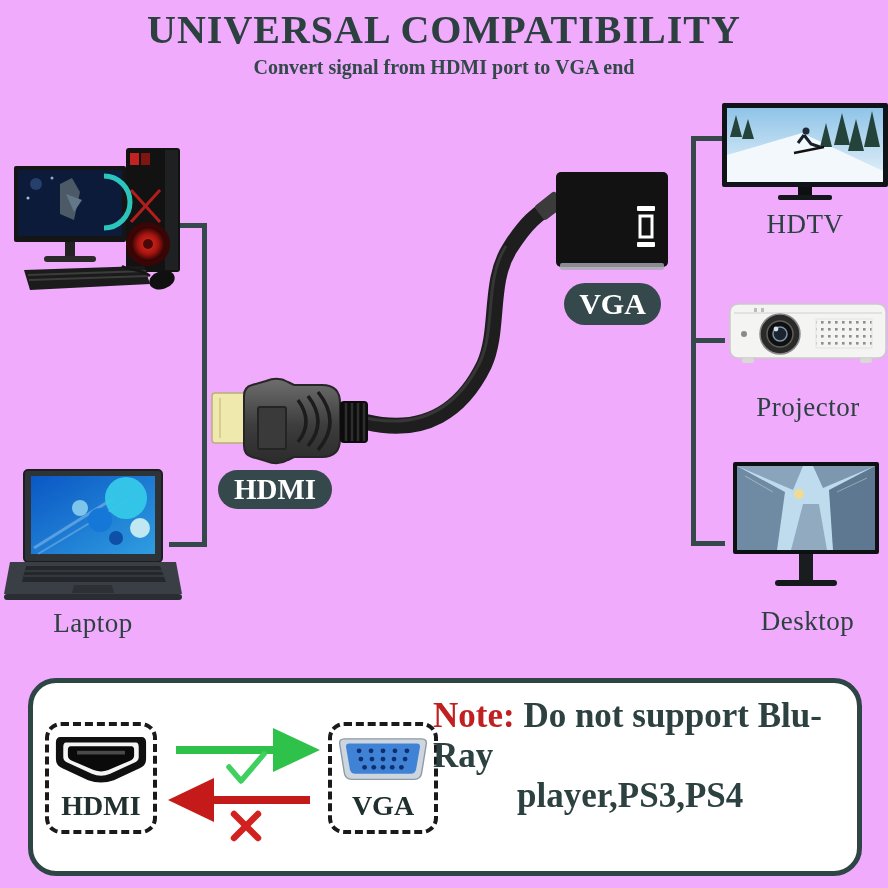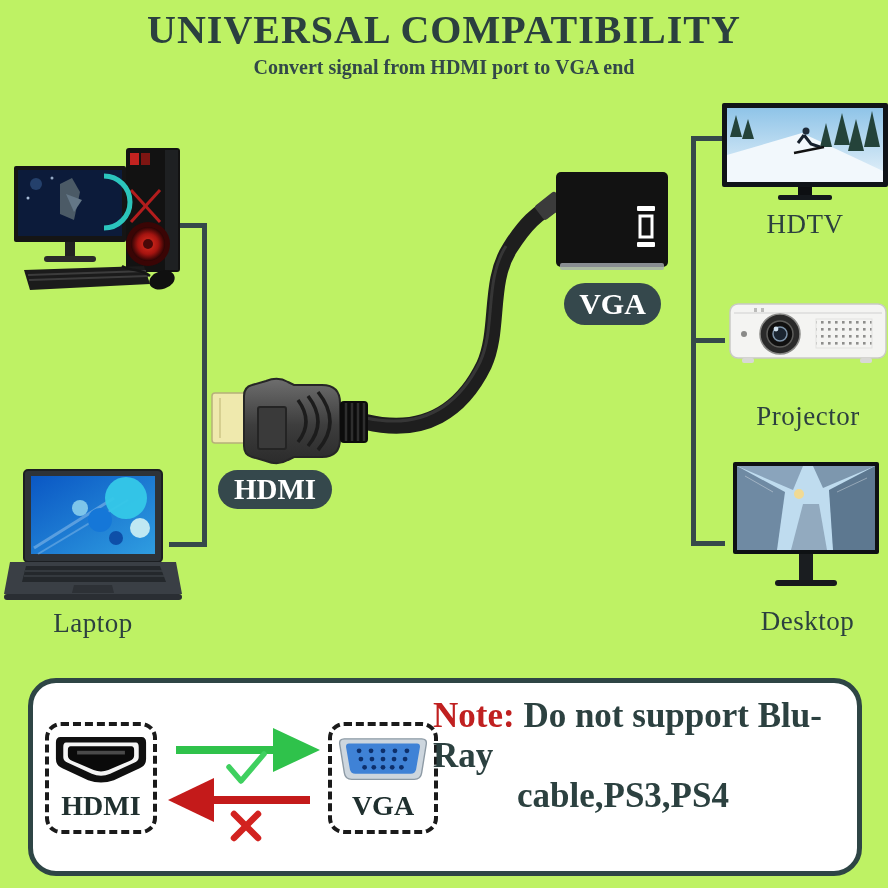--- a/index.html
+++ b/index.html
@@ -1,19 +1,19 @@
 <!DOCTYPE html>
 <html><head>
 <meta charset="utf-8">
 <style>
   * { margin:0; padding:0; box-sizing:border-box; }
   html,body { background:#ffffff; }
   #canvas {
     position:relative; width:888px; height:888px; margin:0 auto;
-    background:#bef264; overflow:hidden;
+    background:#f0abfc; overflow:hidden;
     font-family:"Liberation Serif","DejaVu Serif",serif;
   }
   .abs { position:absolute; }
 
   
   #title {
     top:6px; left:0; width:100%; text-align:center;
     font-size:40px; font-weight:bold; letter-spacing:1px; color:#2b403f;
   }
   #subtitle {
@@ -184,21 +184,21 @@
       <circle cx="52" cy="36" r="13" fill="#101010" stroke="#5d5d5b" stroke-width="1.5"></circle>
       <circle cx="52" cy="36" r="7" fill="#1a2430" stroke="#7d93a8" stroke-width="1.5"></circle>
       <circle cx="48" cy="31" r="2.4" fill="#cfe0ee"></circle>
       <circle cx="16" cy="36" r="3" fill="#8a8a88"></circle>
       <rect x="88" y="21" width="56" height="29" fill="url(#vents)" stroke="#e2e2e0"></rect>
       <rect x="26" y="10" width="3" height="4" fill="#bcbcba"></rect>
       <rect x="33" y="10" width="3" height="4" fill="#bcbcba"></rect>
       <rect x="14" y="60" width="12" height="5" rx="2" fill="#d8d8d5"></rect>
       <rect x="132" y="60" width="12" height="5" rx="2" fill="#d8d8d5"></rect>
     </svg>
-    <div class="dev-label" style="margin-top:29px;">Projector</div>
+    <div class="dev-label" style="margin-top:20px;">Projector</div>
   </div>
 
   <div class="abs dev" style="left:730px;top:462px;width:155px;">
     <svg width="150" height="140" viewBox="0 0 150 140">
       <rect x="0" y="0" width="146" height="92" rx="2" fill="#0e1113"></rect>
       <rect x="4" y="4" width="138" height="84" fill="#bfdcef"></rect>
       <polygon points="4,88 4,4 52,30 44,88" fill="#6f8aa3"></polygon>
       <polygon points="142,88 142,4 96,28 100,88" fill="#5d7890"></polygon>
       <polygon points="4,4 70,4 60,28" fill="#8aa4bc"></polygon>
       <polygon points="142,4 80,4 90,26" fill="#7d97ae"></polygon>
@@ -308,17 +308,17 @@
     </svg>
 
     <svg class="abs" style="left:196px;top:126px;" width="34" height="34" viewBox="0 0 34 34">
       <line x1="5" y1="5" x2="29" y2="29" stroke="#d2221f" stroke-width="6.5" stroke-linecap="round"></line>
       <line x1="29" y1="5" x2="5" y2="29" stroke="#d2221f" stroke-width="6.5" stroke-linecap="round"></line>
     </svg>
 
     <div class="note" id="note-1">
       <span class="red">Note:</span>
       <span>Do not support Blu-Ray</span>
-      <span class="l2">cable,PS3,PS4</span>
+      <span class="l2">player,PS3,PS4</span>
     </div>
   </div>
 
 </div>
 
 </body></html>

